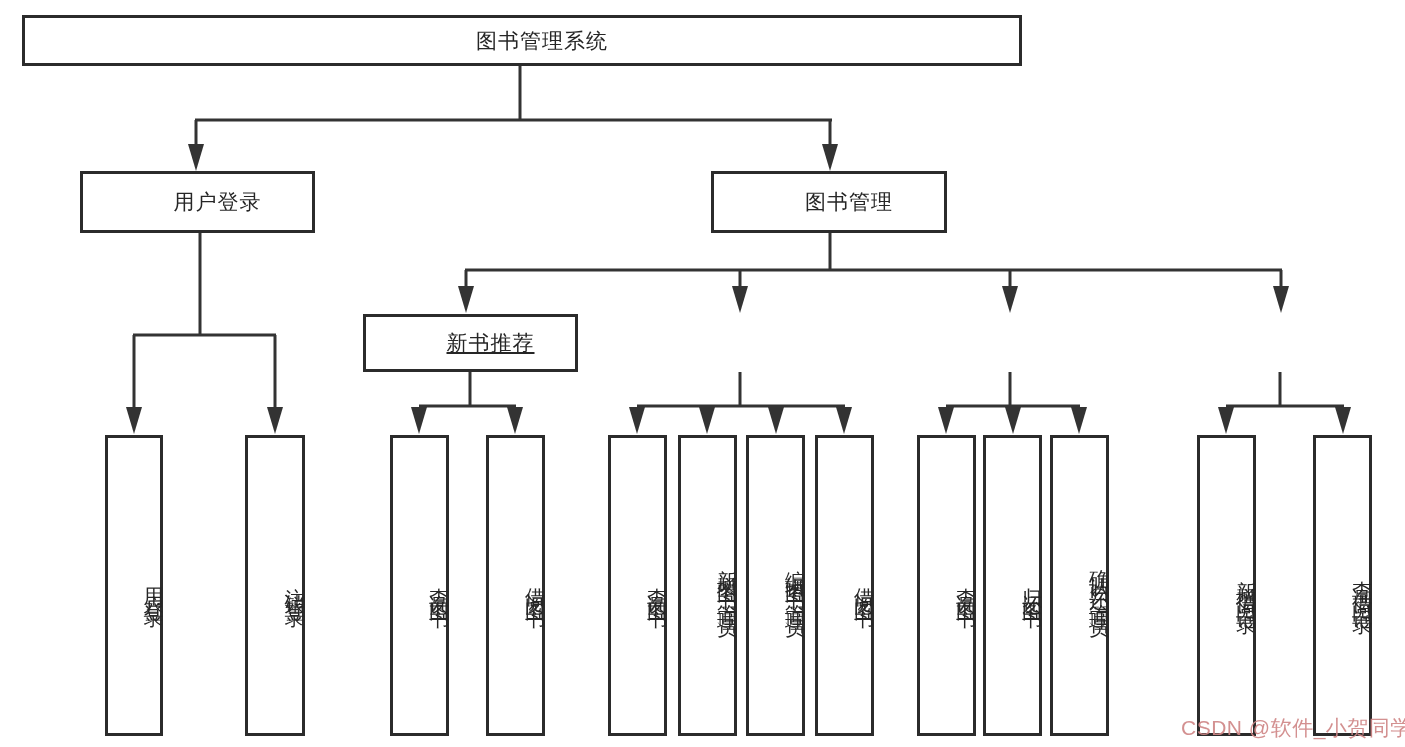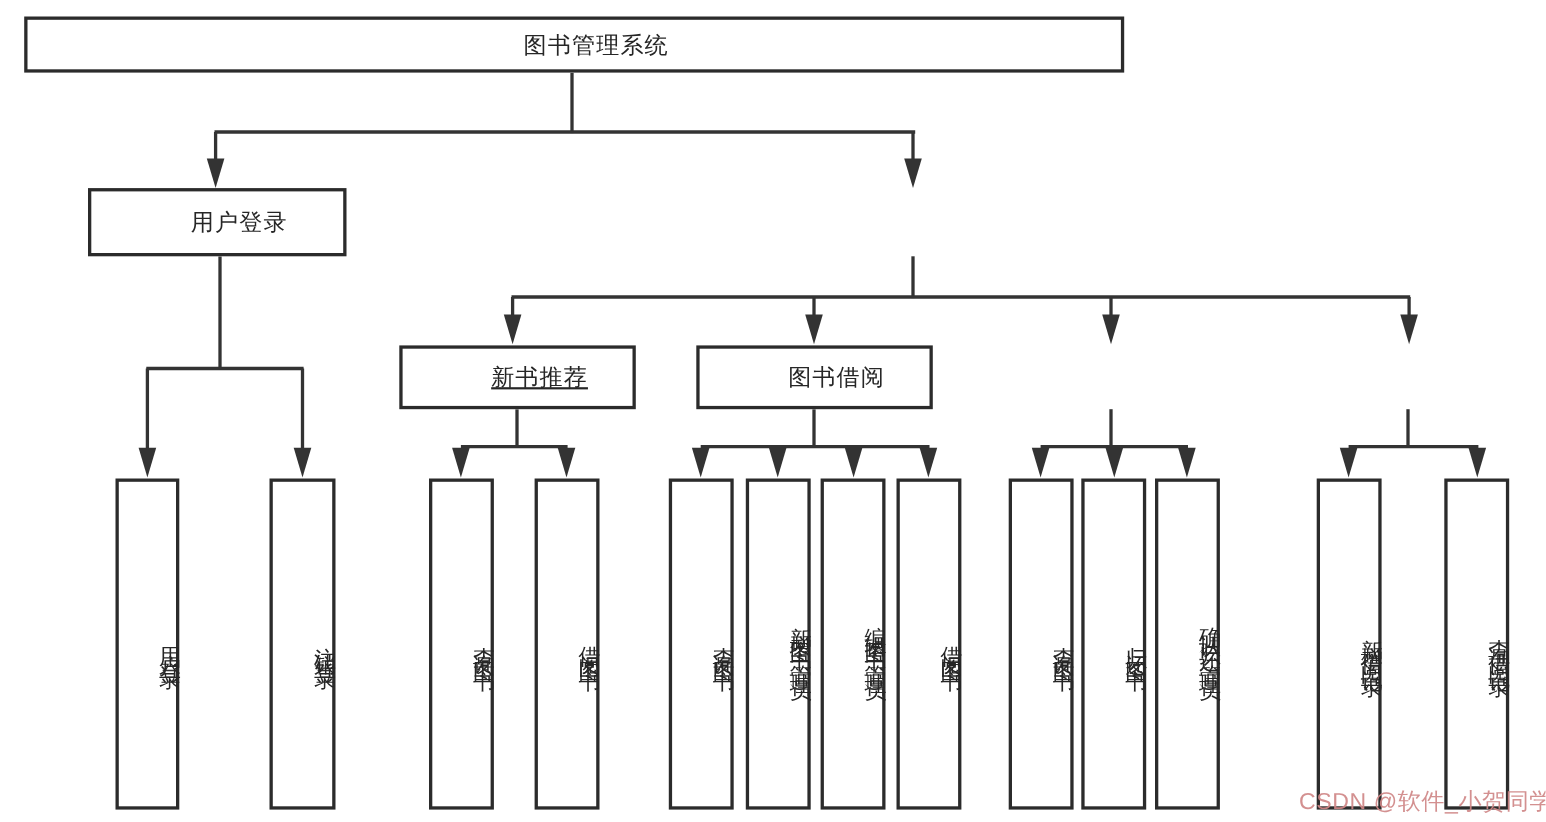--- a/index.html
+++ b/index.html
@@ -116,26 +116,26 @@
     </g>
   </svg>
 
   <div class="box lvl-root" style="left:22px; top:15px; width:1000px; height:51px;">
     <span>图书管理系统</span>
   </div>
 
   <div class="box lvl-1" style="left:80px; top:171px; width:235px; height:62px;">
     <span>用户登录</span>
   </div>
+  <div class="box lvl-1" style="left:711px; top:171px; width:236px; height:62px;">
+    <span>图书管理</span>
+  </div>
 
   <div class="box lvl-2" style="left:363px; top:314px; width:215px; height:58px;text-decoration:underline;">
     <span>新书推荐</span>
-  </div>
-  <div class="box lvl-2" style="left:633px; top:314px; width:215px; height:58px;">
-    <span>图书借阅</span>
   </div>
 
   <div class="box leaf" style="left:105px; top:435px; width:58px; height:301px;">
     <span>用户登录</span>
   </div>
   <div class="box leaf" style="left:245px; top:435px; width:60px; height:301px;">
     <span>注销登录</span>
   </div>
 
   <div class="box leaf" style="left:390px; top:435px; width:59px; height:301px;">

